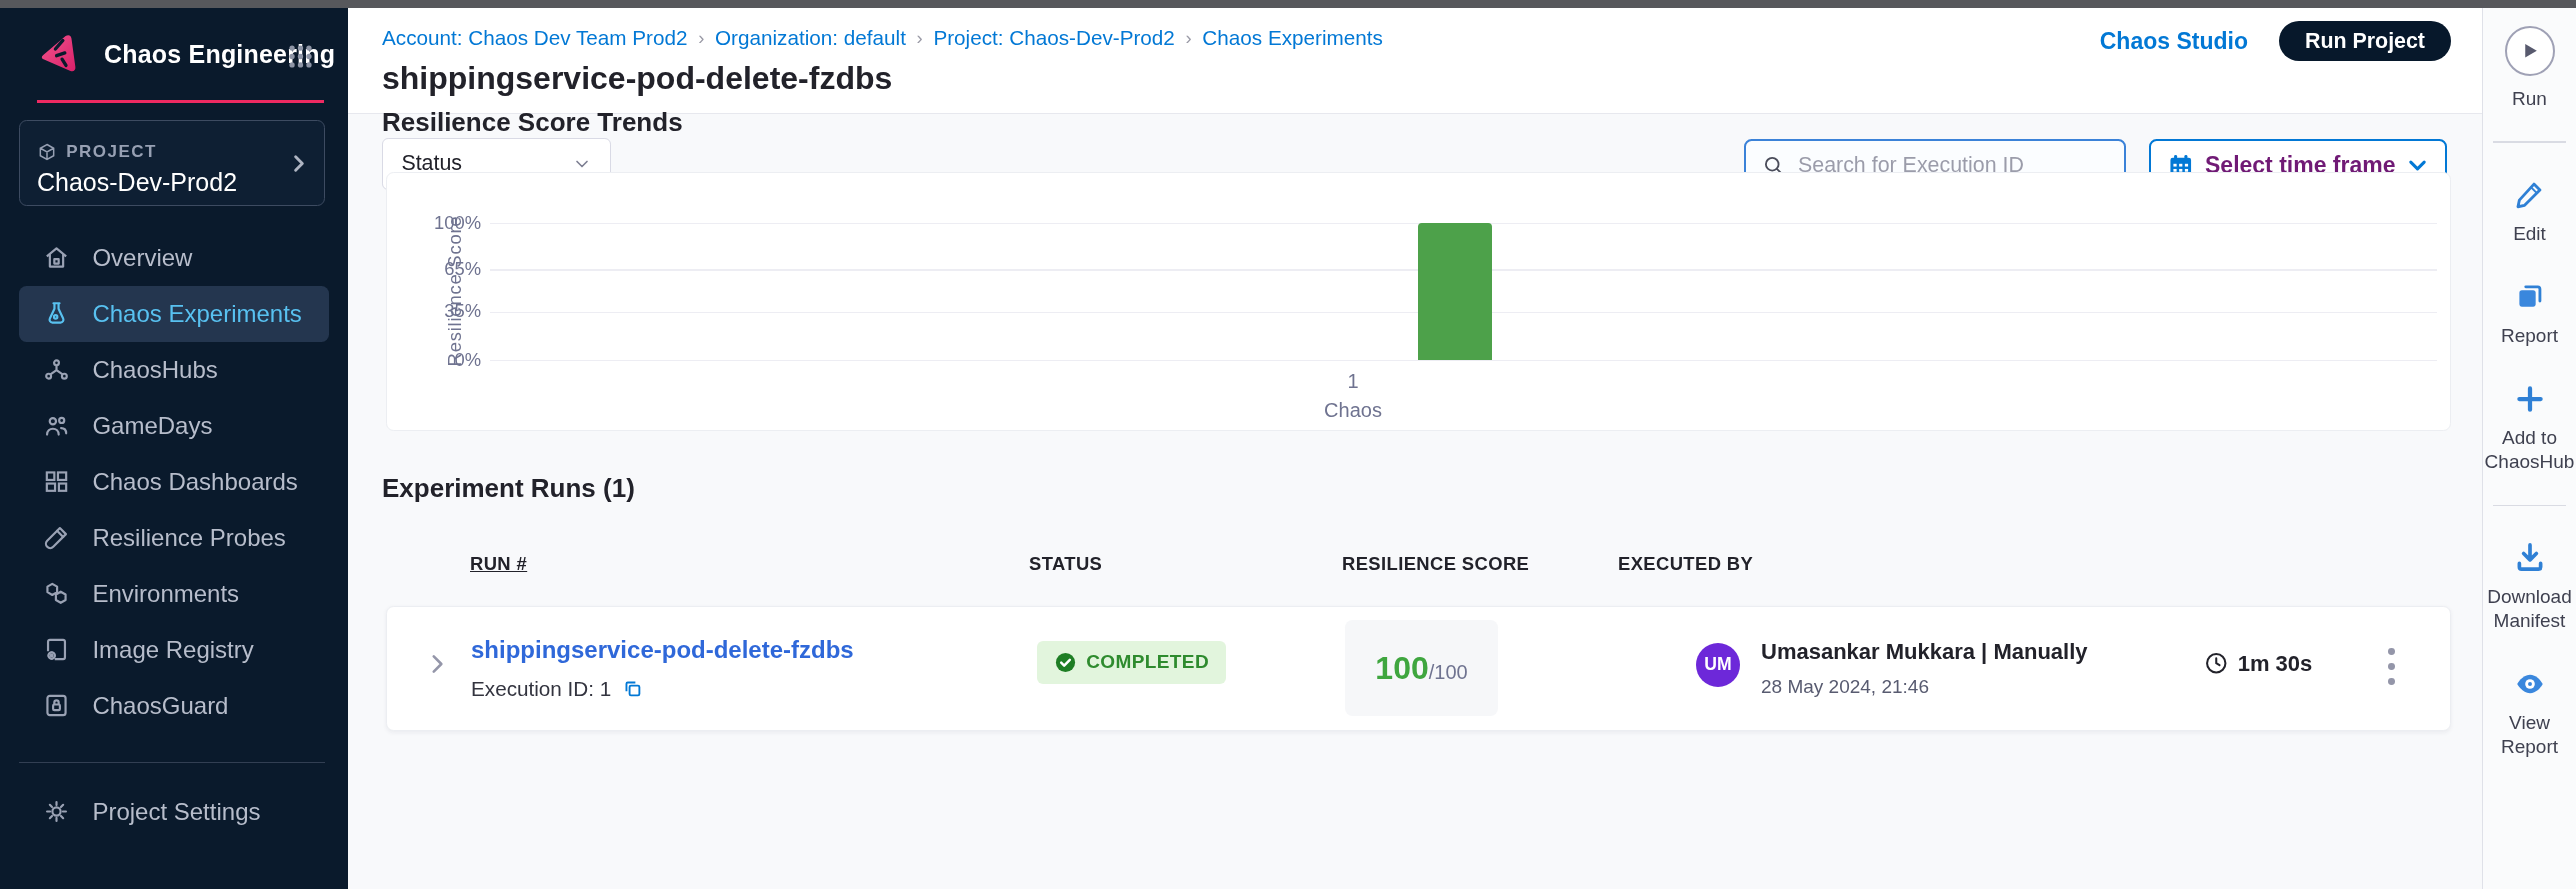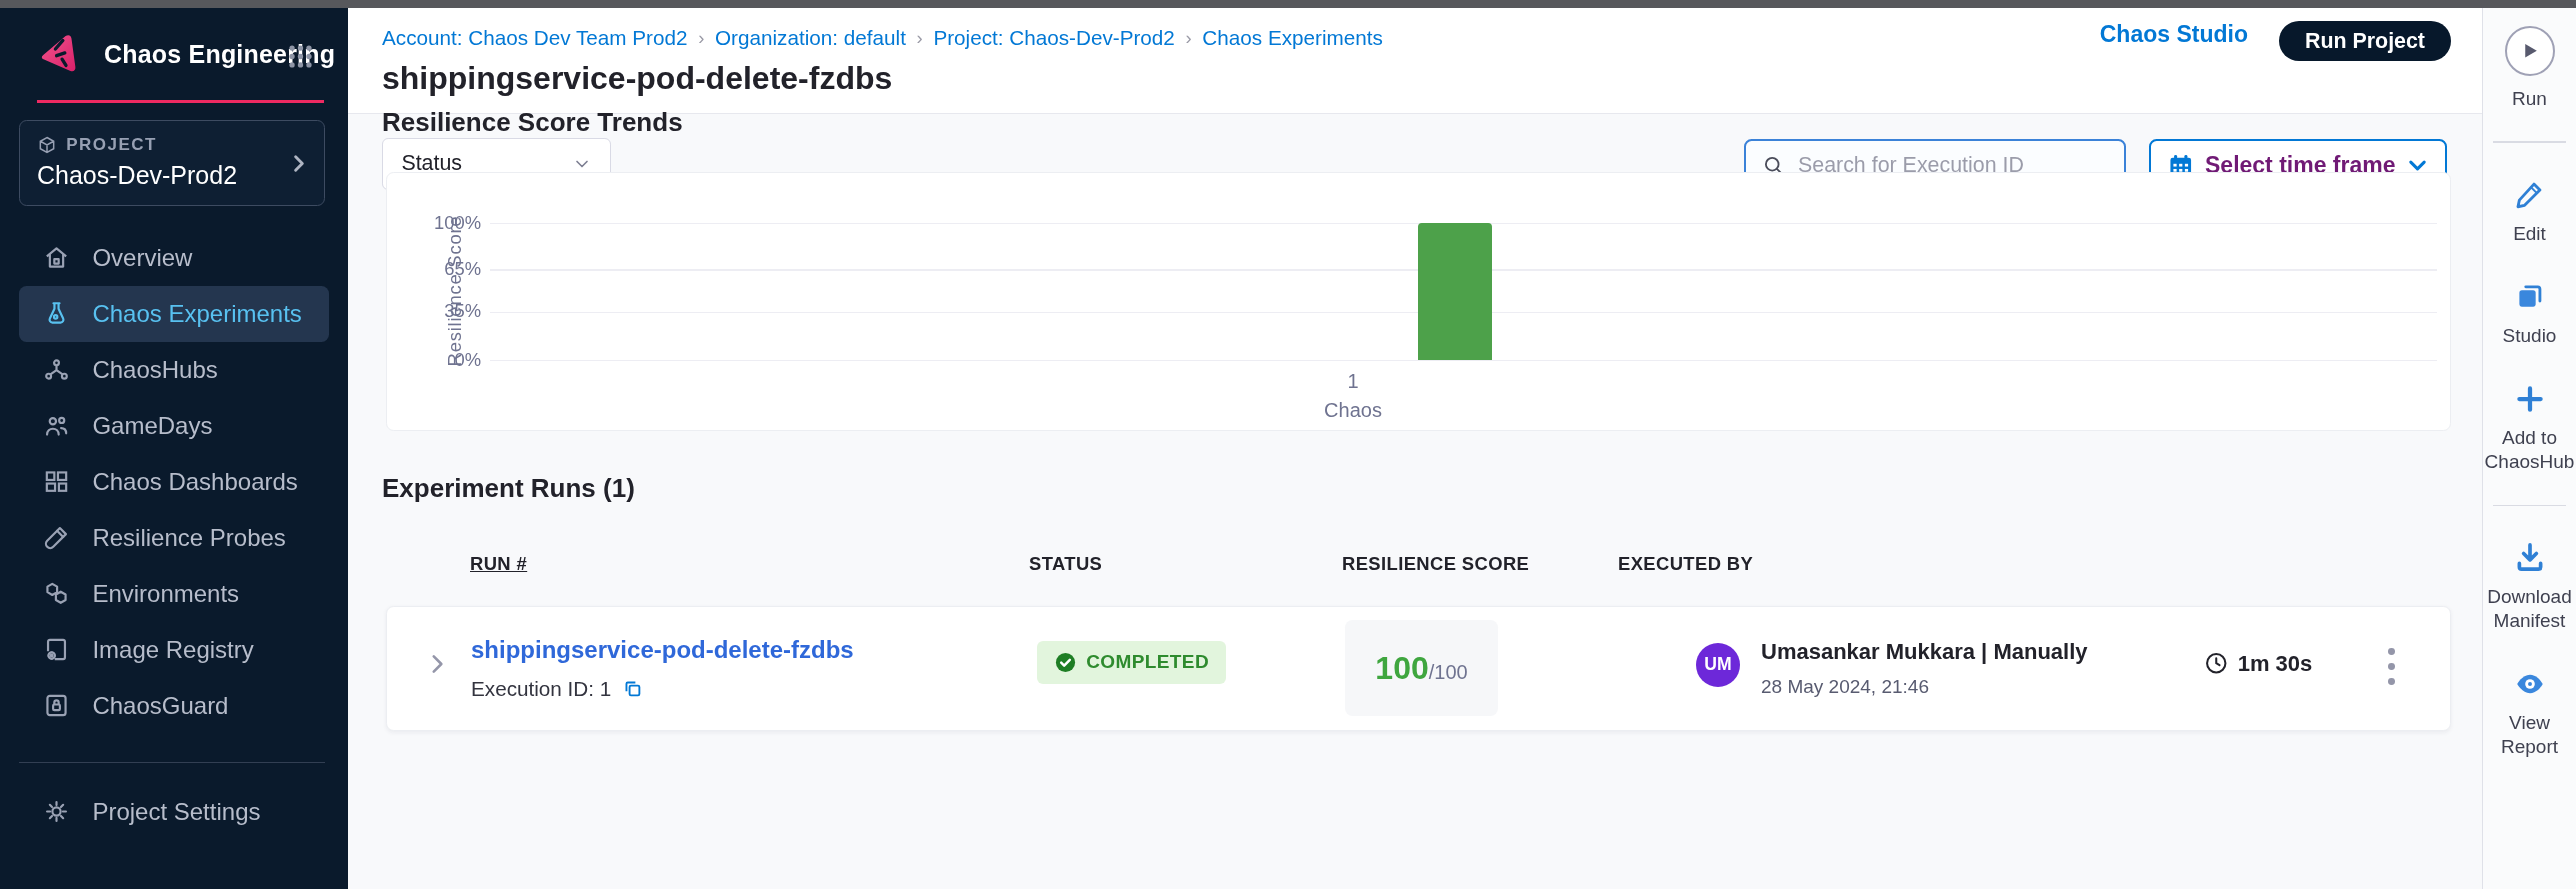--- a/index.html
+++ b/index.html
@@ -7,21 +7,21 @@
   .topstrip { position:absolute; left:0; top:0; width:2576px; height:7.6px; background:#57585c; z-index:50; }
   .layout { position:absolute; left:0; top:7.6px; width:2576px; height:882px; display:flex; }
 
   
   .sidebar { position:relative; width:348px; height:100%; background:#0a1a2c; flex:0 0 348px; }
   .brand { position:absolute; left:37px; top:23px; display:flex; align-items:center; }
   .brand-logo { width:47px; height:47px; }
   .brand-title { color:#ffffff; font-size:25px; font-weight:700; margin-left:20px; letter-spacing:0.2px; }
   .grid-icon { position:absolute; left:286px; top:34px; width:29px; height:29px; }
   .brand-underline { position:absolute; left:37px; top:92px; width:287px; height:3.8px; background:#ee2a62; }
-  .project-box { position:absolute; left:19px; top:112px; width:306px; height:86px; background:#0e1f33; border:1.5px solid #3d4b61; border-radius:7.6px; padding:14px 17px; cursor:pointer; }
+  .project-box { position:absolute; left:19px; top:112px; width:306px; height:86px; background:#0e1f33; border:1.5px solid #3d4b61; border-radius:7.6px; padding:21px 17px; cursor:pointer; }
   .project-label-row { display:flex; align-items:center; gap:9.2px; color:#97a0b3; }
   .project-label { font-size:17px; font-weight:700; letter-spacing:1.5px; }
   .project-name { margin-top:6.1px; color:#ffffff; font-size:25px; }
   .project-chevron { position:absolute; right:13.8px; top:31px; width:23px; height:23px; color:#aeb4c2; }
   .nav { position:absolute; left:0; top:222px; width:348px; }
   .nav-item { position:relative; height:56px; display:flex; align-items:center; padding-left:42px; color:#b7bdcb; cursor:pointer; }
   .nav-item .nav-icon { width:29px; height:29px; margin-right:21.4px; color:#9aa2b4; flex:0 0 29px; }
   .nav-label { font-size:24px; }
   .nav-item.active { background:#24364f; border-radius:7.6px; margin:0 19px; padding-left:23px; color:#58c1f0; }
   .nav-item.active .nav-icon { color:#58c1f0; }
@@ -29,21 +29,21 @@
   .side-divider { position:absolute; left:19px; top:754px; width:306px; height:0.8px; background:#323f53; }
   .nav-footer { position:absolute; left:0; top:776px; width:348px; }
 
   
   .main { position:relative; width:2134px; flex:0 0 2134px; height:100%; background:#f8f9fb;padding-left:26px; }
   .page-header { position:absolute; left:0; top:0; width:2134px; height:106px; background:#ffffff; border-bottom:0.8px solid #e7e8ee; }
   .breadcrumb { position:absolute; left:34px; top:18.4px; display:flex; align-items:center; gap:10.7px; font-size:20.7px; }
   .crumb { color:#0278d5; cursor:pointer; }
   .crumb-sep { color:#9a9aa6; font-size:18.4px; }
   .page-title { position:absolute; left:34px; top:52px; font-size:32px; font-weight:700; color:#22222a; }
-  .header-right { position:absolute; right:31px; top:13.8px; display:flex; gap:31px; }
+  .header-right { position:absolute; right:31px; top:13.8px; display:flex; align-items:center; gap:31px; }
   .studio-link { color:#0278d5; font-size:23px; font-weight:600; cursor:pointer; }
   .runhistory-btn { background:#07182b; color:#ffffff; font-size:21.4px; font-weight:600; border:none; border-radius:21.4px; height:40px; padding:0 26px; cursor:pointer; font-family:inherit; }
 
   
   .status-select { position:absolute; left:34px; top:130px; width:229px; height:52px; background:#ffffff; border:1.5px solid #d9dae5; border-radius:6.1px; display:flex; align-items:center; justify-content:space-between; padding:0 18.4px; cursor:pointer; }
   .status-select span { font-size:21.4px; color:#22222a; }
   .chev-sm { width:20px; height:20px; color:#7d7f92; }
   .search-box { position:absolute; left:1396px; top:131px; width:382px; height:54px; background:#fbfdff; border:2.3px solid #3b82d8; border-radius:7.6px; display:flex; align-items:center; padding:0 15.3px; }
   .search-box svg { width:24.5px; height:24.5px; color:#4a4c5a; flex:0 0 24.5px; }
   .search-box input { border:none; outline:none; background:transparent; font-size:21.4px; color:#22222a; margin-left:12.2px; width:306px; font-family:inherit; }
@@ -363,21 +363,21 @@
           <path d="M13 7.5 l3.5 3.5" stroke-width="1.4"></path>
         </svg>
       <div class="rail-label">Edit</div>
     </div>
 
     <div class="rail-action">
       <svg viewBox="0 0 24 24">
           <path d="M9 5.5 H17.5 A1.5 1.5 0 0 1 19 7 V15.5" fill="none" stroke="#2f80d5" stroke-width="2" stroke-linecap="round"></path>
           <rect x="4.5" y="8" width="11.5" height="11.5" rx="1.8" fill="#3a87dd"></rect>
         </svg>
-      <div class="rail-label">Studio</div>
+      <div class="rail-label">Report</div>
     </div>
 
     <div class="rail-action">
       <svg viewBox="0 0 24 24" fill="none" stroke="currentColor" stroke-width="3" stroke-linecap="round">
           <path d="M12 4.5 V19.5 M4.5 12 H19.5"></path>
         </svg>
       <div class="rail-label">Add to ChaosHub</div>
     </div>
 
     <div class="rail-divider"></div>

